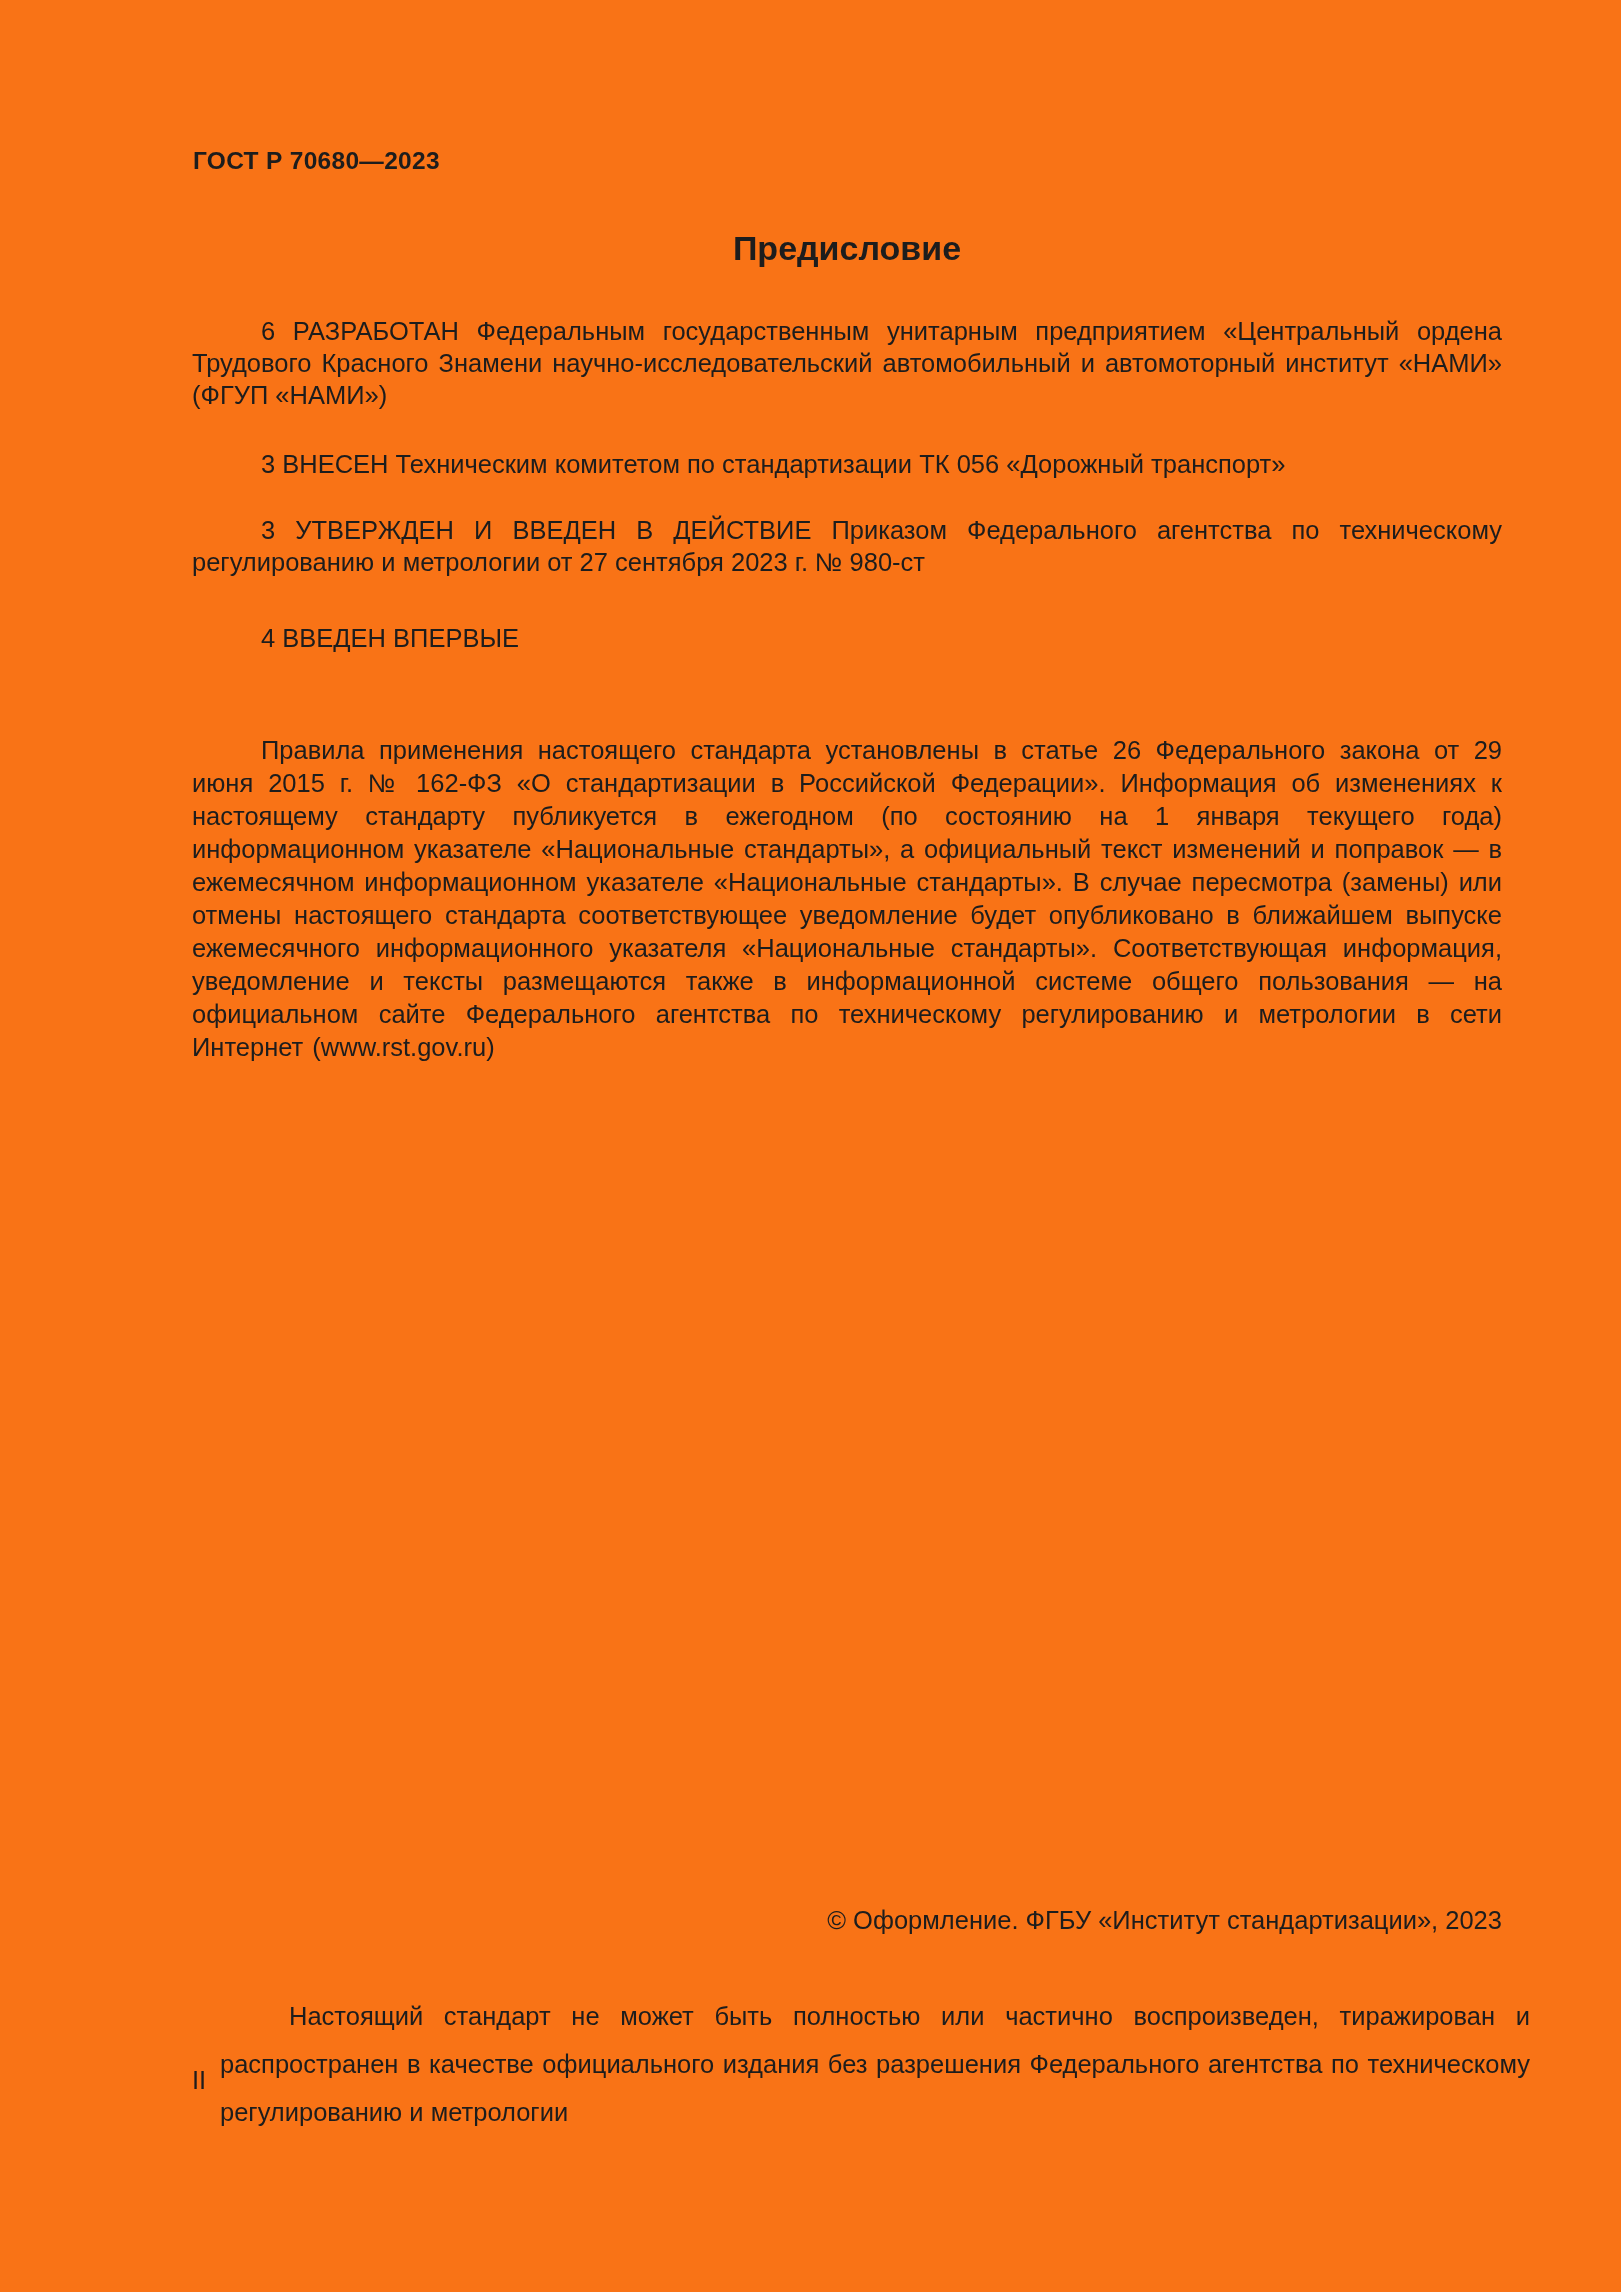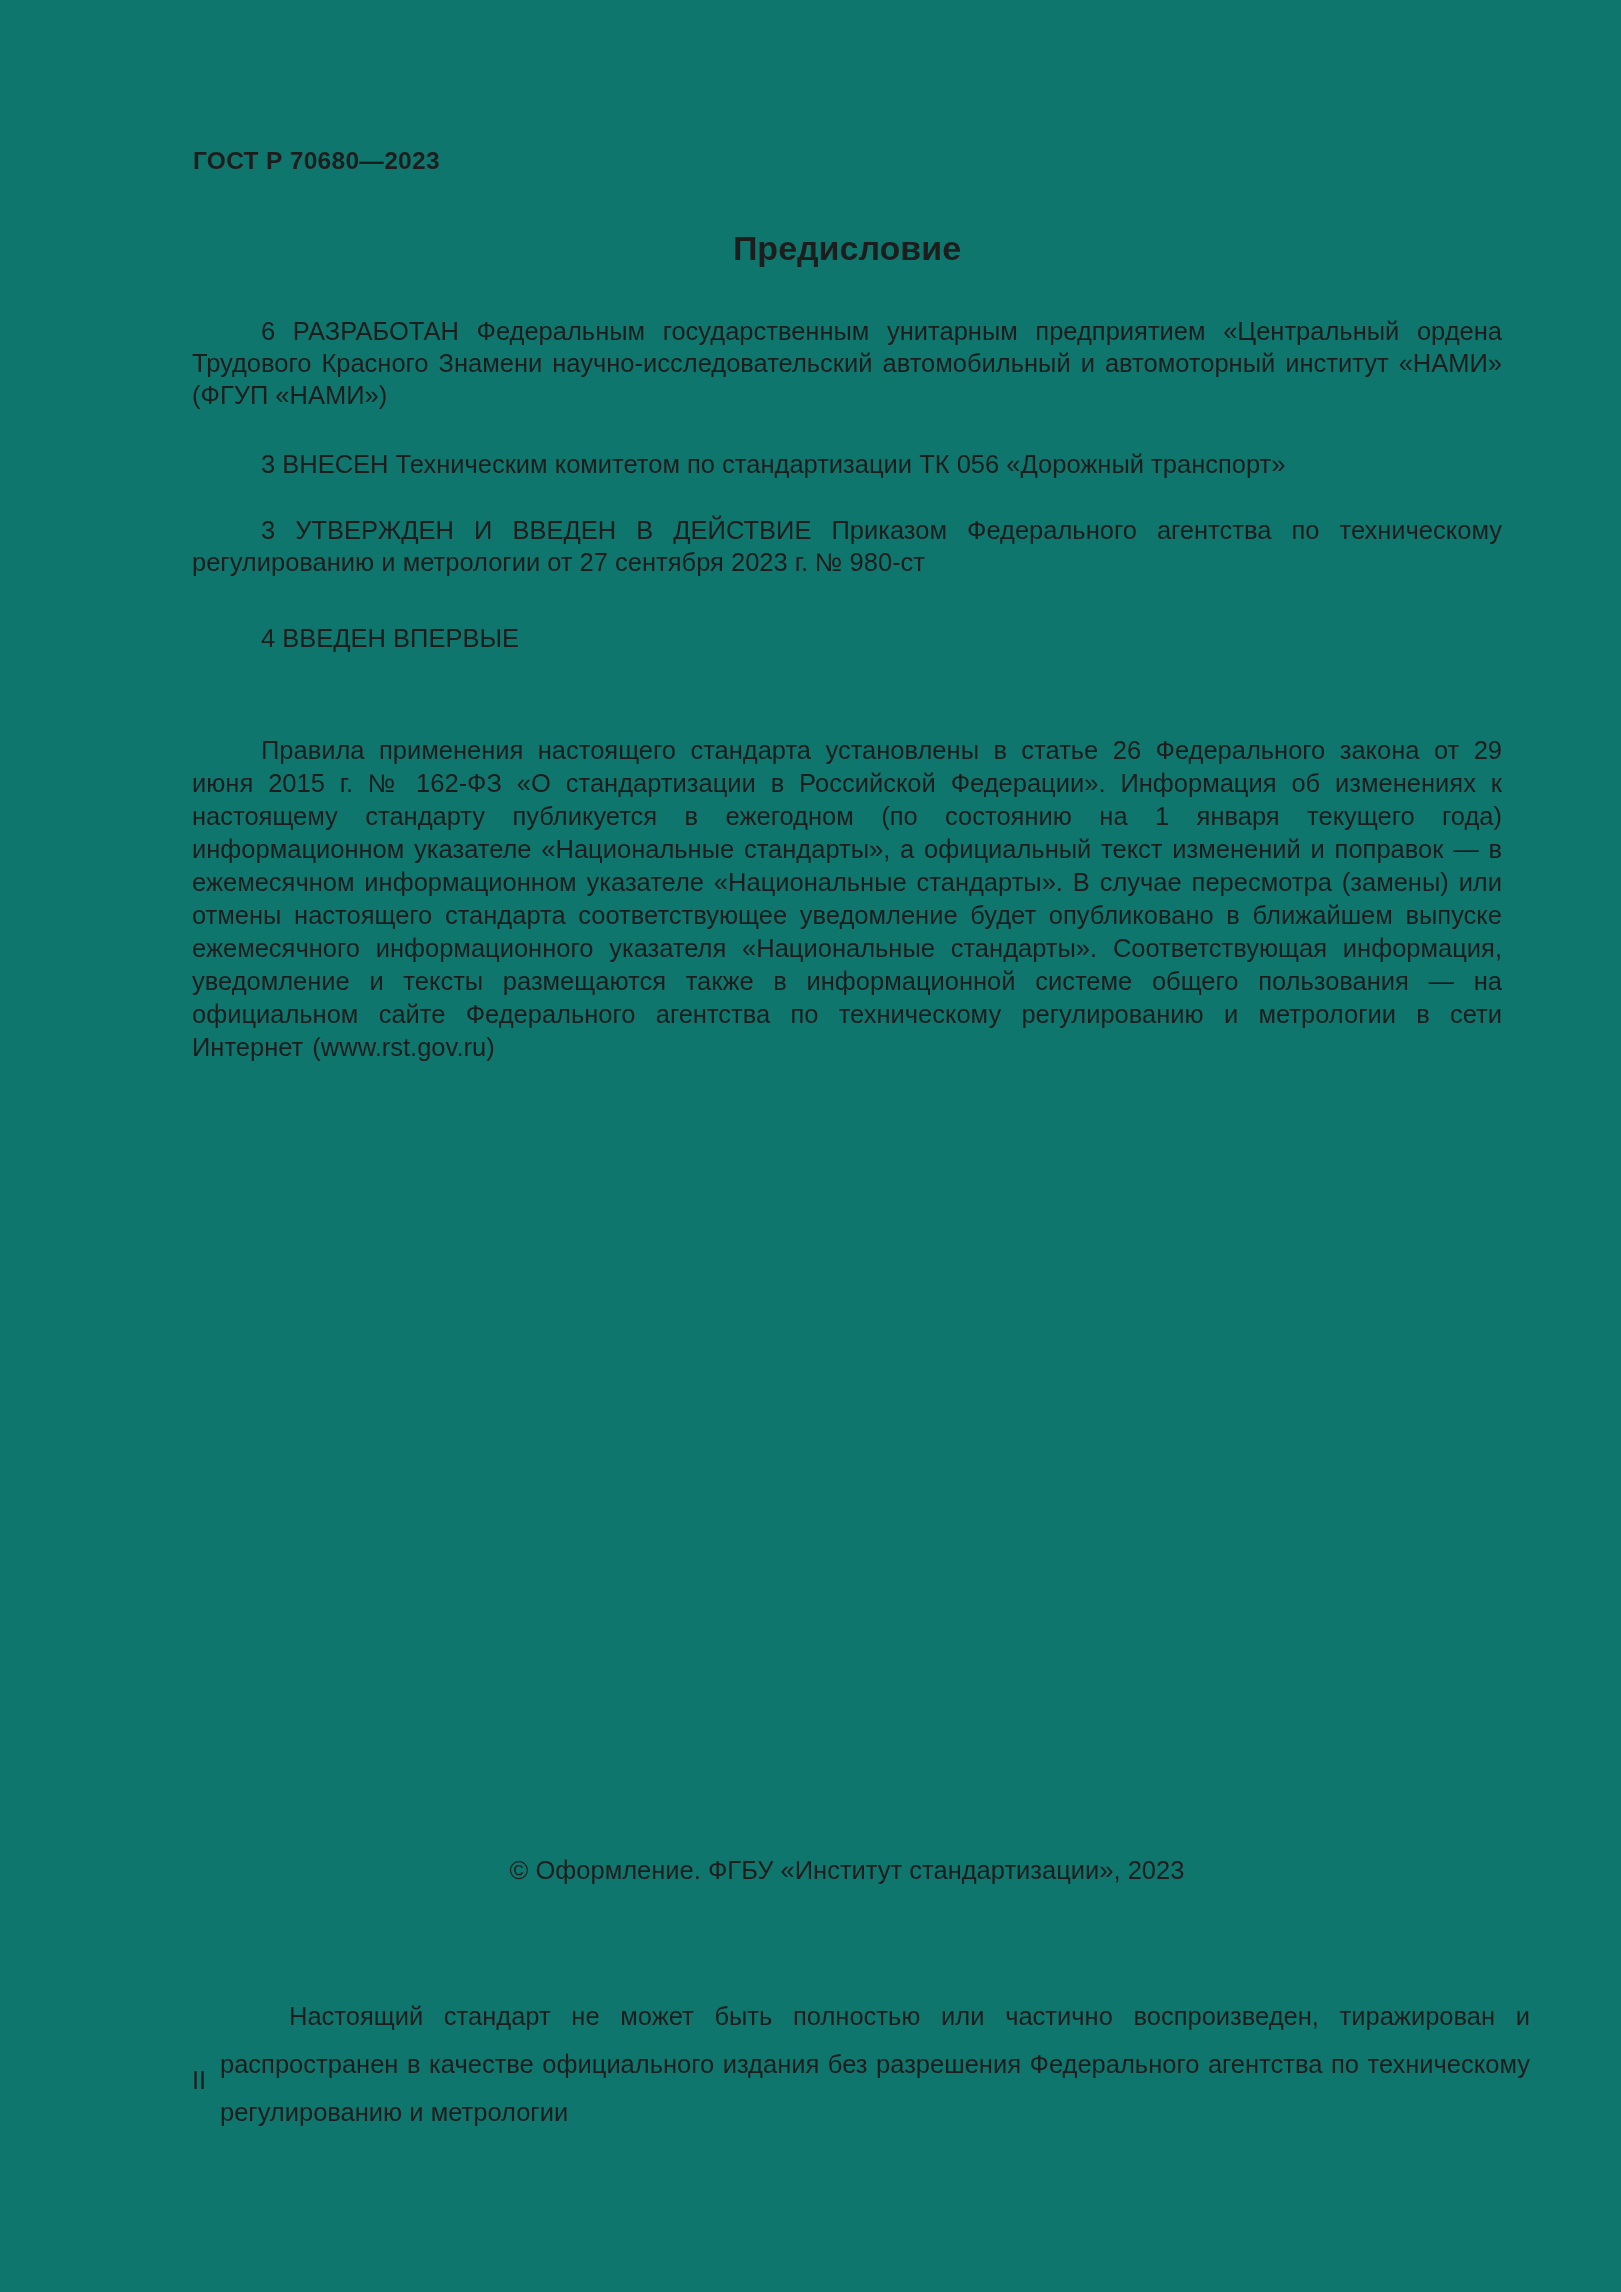--- a/index.html
+++ b/index.html
@@ -4,21 +4,21 @@
 <style>
   html, body {
     margin: 0;
     padding: 0;
     background: #ffffff;
   }
   .page {
     position: relative;
     width: 1621px;
     height: 2293px;
-    background: #0f766e;
+    background: #f97316;
     color: #1d1d1d;
     font-family: "Liberation Sans", sans-serif;
     overflow: hidden;
   }
   .abs { position: absolute; }
   .doc-code {
     left: 193px;
     top: 147px;
     font-size: 24.5px;
     font-weight: bold;
@@ -45,23 +45,23 @@
   .p2 { top: 422px; }
   .p3 { top: 488px; }
   .p4 { top: 596px; }
   .legal-note {
     top: 708px;
     line-height: 33px;
     word-spacing: 2px;
   }
   .copyright-line {
     left: 192px;
-    top: 1854px;
+    top: 1904px;
     width: 1310px;
-    text-align: center;
+    text-align: right;
     font-size: 25.5px;
     line-height: 32px;
   }
   .repro-note {
     top: 1966px;
     line-height: 48px;
     margin-left: 28px;
   }
   .page-number {
     left: 192px;

